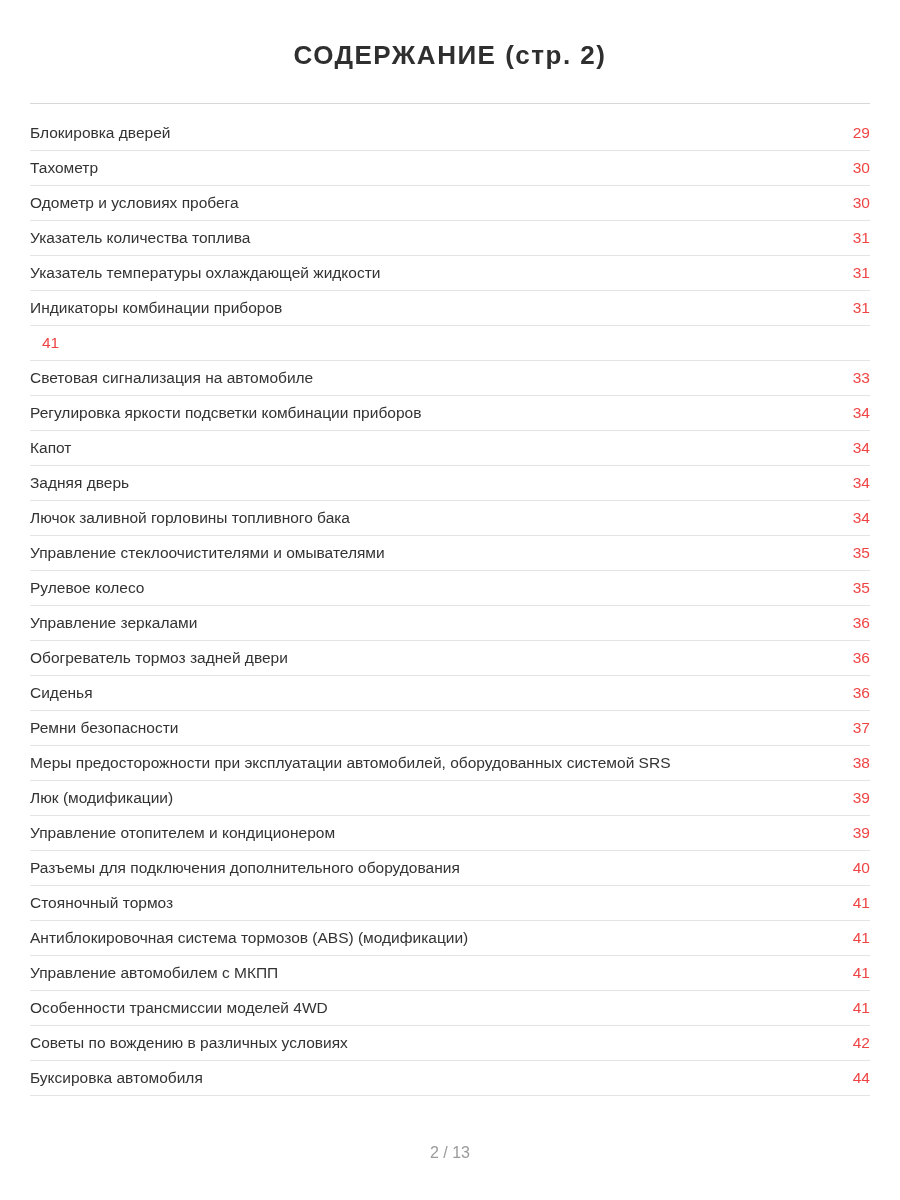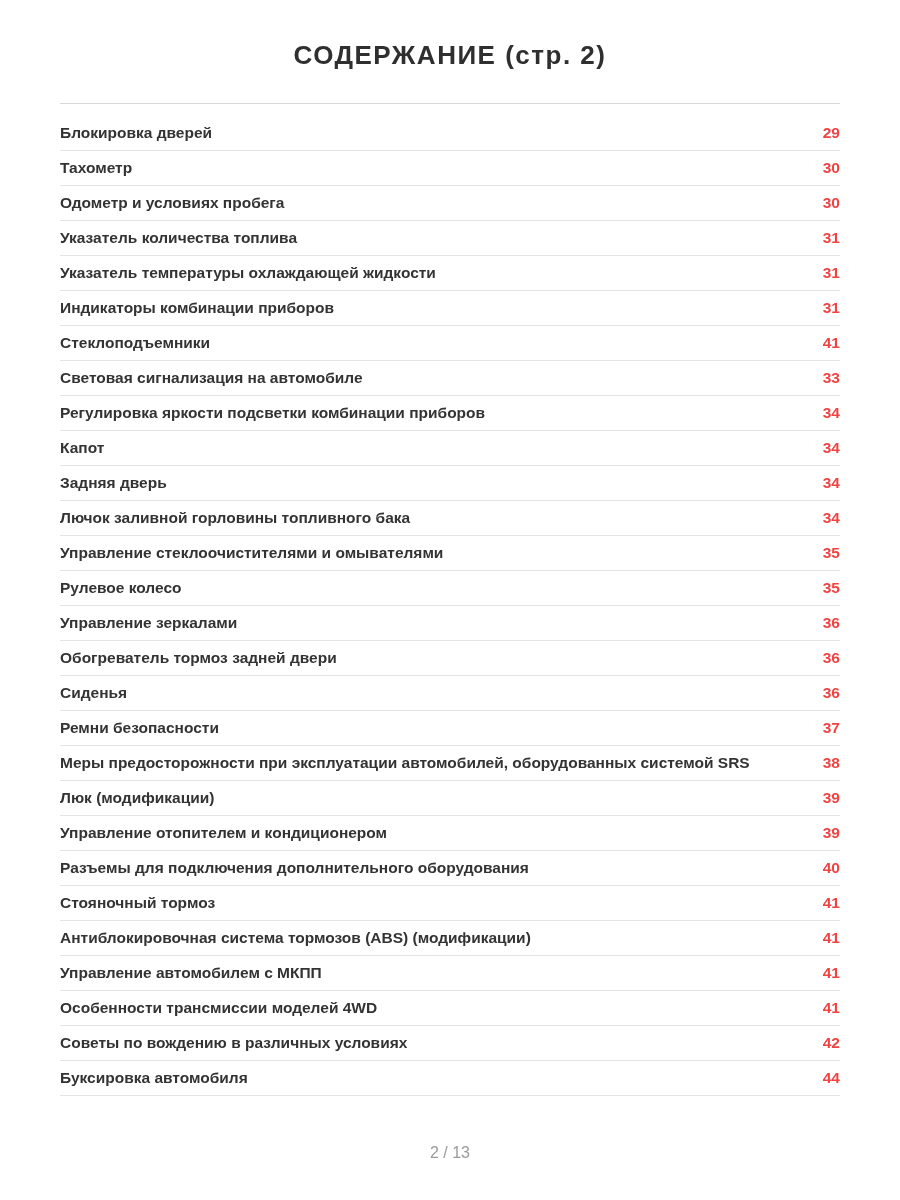--- a/index.html
+++ b/index.html
@@ -10,40 +10,39 @@
   .page {
     width: 900px;
     height: 1200px;
     background: #ffffff;
     font-family: "Liberation Sans", sans-serif;
     position: relative;
     box-sizing: border-box;
     overflow: hidden;
   }
   .content {
-    padding: 0 60px;
+    padding: 0 30px;
   }
   .title {
     text-align: center;
     font-size: 26px;
     font-weight: bold;
     letter-spacing: 1.5px;
     color: #2f2f2f;
     margin: 0;
     padding: 40px 0 32px 0;
   }
   .title-divider {
     border: none;
     border-top: 1px solid #d8d8d8;
     margin: 0 0 12px 0;
   }
   .toc-list {
     margin: 0;
     padding: 0;
-    font-weight: bold;
   }
   .toc-row {
     display: flex;
     justify-content: space-between;
     align-items: baseline;
     padding: 7px 0;
     border-bottom: 1px solid #e4e4e4;
     font-size: 15.5px;
     line-height: 20px;
     color: #333333;
@@ -98,21 +97,20 @@
       </div>
       <div class="toc-row">
         <span class="toc-label">Указатель температуры охлаждающей жидкости</span>
         <span class="toc-page">31</span>
       </div>
       <div class="toc-row">
         <span class="toc-label">Индикаторы комбинации приборов</span>
         <span class="toc-page">31</span>
       </div>
       <div class="toc-row">
-        <span class="toc-label">Стеклоподъемники</span>
         <span class="toc-page">41</span>
       </div>
       <div class="toc-row">
         <span class="toc-label">Световая сигнализация на автомобиле</span>
         <span class="toc-page">33</span>
       </div>
       <div class="toc-row">
         <span class="toc-label">Регулировка яркости подсветки комбинации приборов</span>
         <span class="toc-page">34</span>
       </div>

